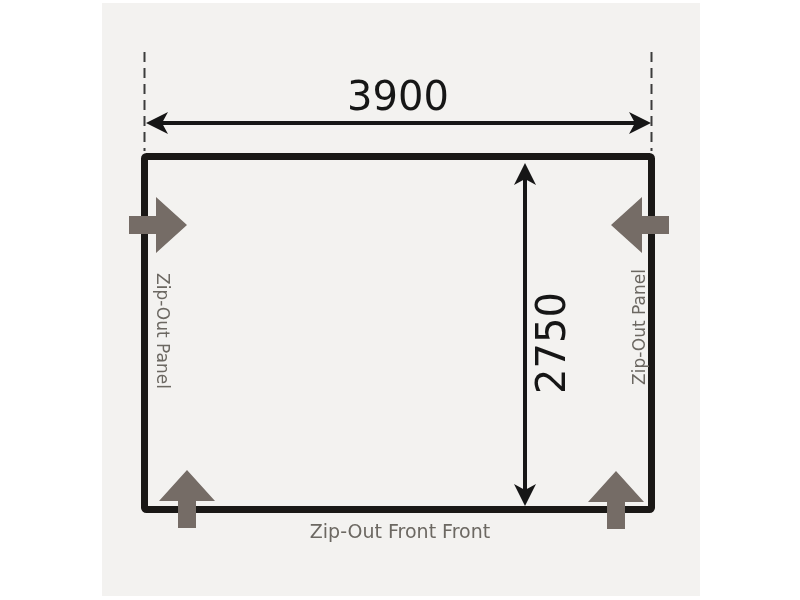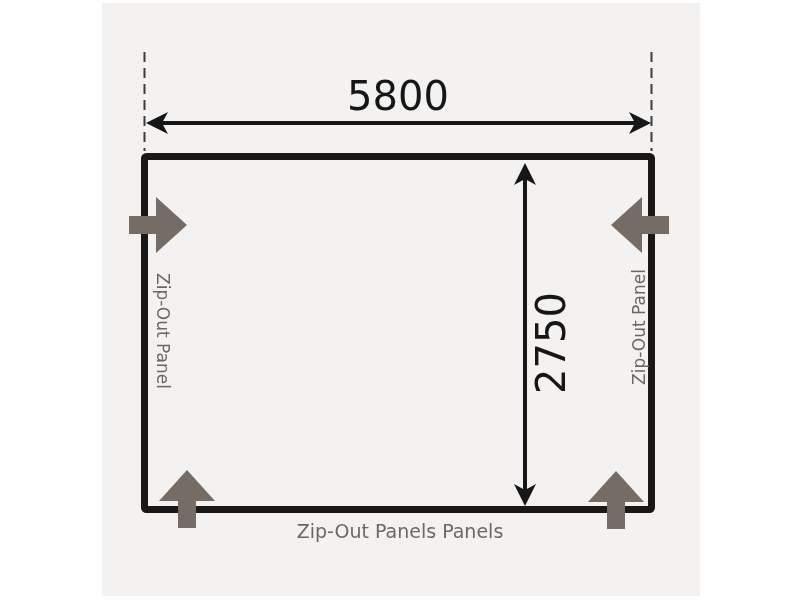--- a/index.html
+++ b/index.html
@@ -77,22 +77,22 @@
     </g>
 
     <g fill="#756c66">
       <polygon transform="translate(158,225)" points="-29,-9 -2,-9 -2,-28 29,0 -2,28 -2,9 -29,9"></polygon>
       <polygon transform="translate(640,225) rotate(180)" points="-29,-9 -2,-9 -2,-28 29,0 -2,28 -2,9 -29,9"></polygon>
       <polygon transform="translate(187,499) rotate(-90)" points="-29,-9 -2,-9 -2,-28 29,0 -2,28 -2,9 -29,9"></polygon>
       <polygon transform="translate(616,500) rotate(-90)" points="-29,-9 -2,-9 -2,-28 29,0 -2,28 -2,9 -29,9"></polygon>
     </g>
   </svg>
 
-  <div class="dim dim-width">5800</div>
+  <div class="dim dim-width">3900</div>
 
   <div class="dim dim-depth">2750</div>
 
   <div class="label label-left">Zip-Out Panel</div>
 
   <div class="label label-right">Zip-Out Panel</div>
 
-  <div class="label label-front">Zip-Out Panels Panels</div>
+  <div class="label label-front">Zip-Out Front Front</div>
 </div>
 
 </body></html>

